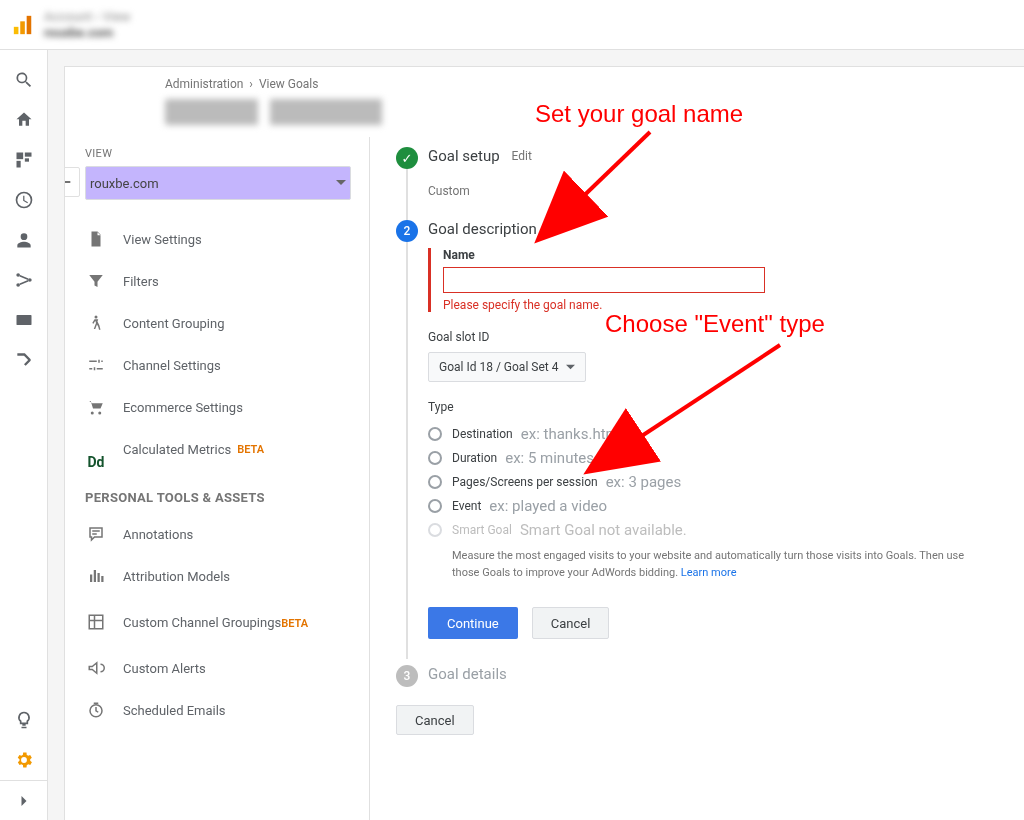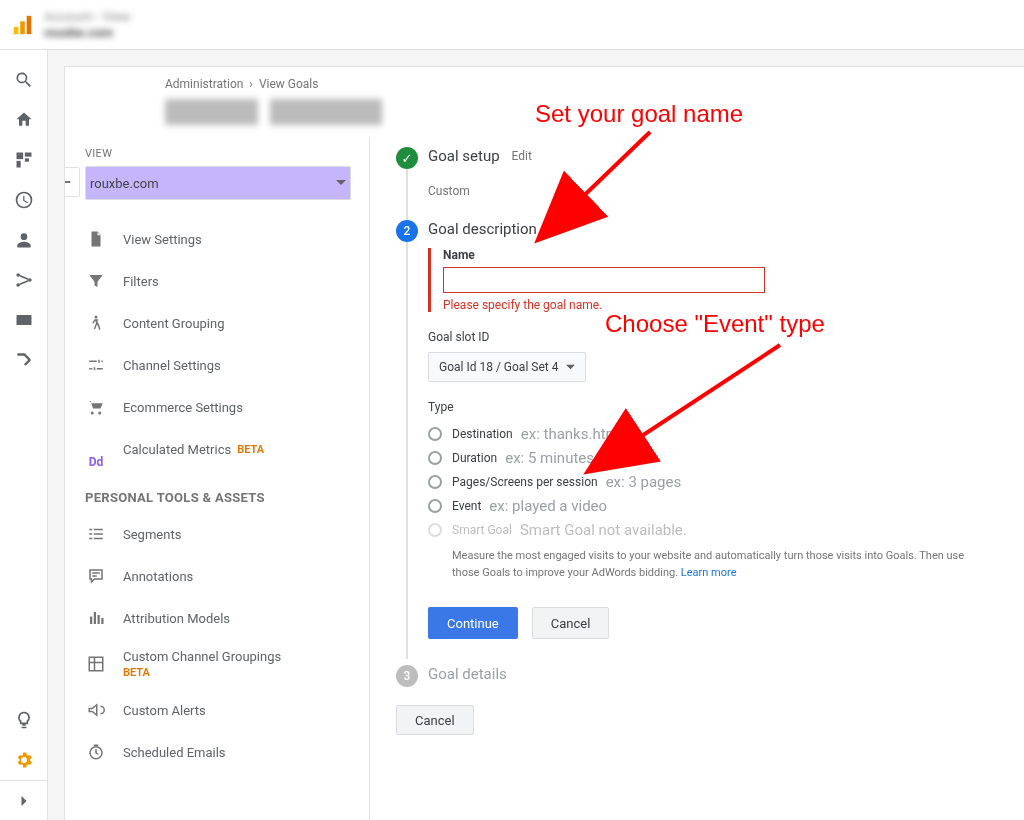--- a/index.html
+++ b/index.html
@@ -258,36 +258,28 @@
           </li>
           <li>
             <span class="nav-ico">
                 <svg viewBox="0 0 24 24">
                   <path d="M7 18a2 2 0 102 2 2 2 0 00-2-2zm10 0a2 2 0 102 2 2 2 0 00-2-2zM3 4h2l3 10h10l3-7H7"></path>
                 </svg>
               </span>
             <span>Ecommerce Settings</span>
           </li>
           <li>
-            <span class="nav-ico" style="font-weight:700;font-size:12px;color:#8b5cf6;margin-top:26px;">Dd</span>
+            <span class="nav-ico" style="font-weight:700;font-size:14px;color:#14532d;margin-top:26px;">Dd</span>
             <span>Calculated Metrics</span>
             <span class="pill">BETA</span>
           </li>
         </ul>
 
         <div class="section-head">PERSONAL TOOLS &amp; ASSETS</div>
         <ul class="navlist">
-          <li>
-            <span class="nav-ico">
-                <svg viewBox="0 0 24 24">
-                  <path d="M3 5h4v2H3zM9 5h12v2H9zM3 11h4v2H3zM9 11h12v2H9zM3 17h4v2H3zM9 17h12v2H9z"></path>
-                </svg>
-              </span>
-            <span>Segments</span>
-          </li>
           <li>
             <span class="nav-ico">
                 <svg viewBox="0 0 24 24">
                   <path d="M4 4h16v12H10l-4 4v-4H4z" fill="none" stroke="currentColor" stroke-width="2"></path>
                   <path d="M7 8h10M7 12h6" stroke="currentColor" stroke-width="2"></path>
                 </svg>
               </span>
             <span>Annotations</span>
           </li>
           <li>
@@ -301,21 +293,21 @@
               </span>
             <span>Attribution Models</span>
           </li>
           <li style="height:50px;">
             <span class="nav-ico">
                 <svg viewBox="0 0 24 24">
                   <rect x="3" y="3" width="18" height="18" fill="none" stroke="currentColor" stroke-width="2"></rect>
                   <path d="M3 10h18M10 3v18" stroke="currentColor" stroke-width="2"></path>
                 </svg>
               </span>
-            <span style="display:flex;flex-direction:column;">
+            <span style="display:flex;flex-direction:row;">
               <span>Custom Channel Groupings</span>
               <span class="pill" style="margin:2px 0 0 0;">BETA</span>
             </span>
           </li>
           <li>
             <span class="nav-ico">
                 <svg viewBox="0 0 24 24">
                   <path d="M3 10v4h4l6 5V5L7 10zM18 7a5 5 0 010 10" fill="none" stroke="currentColor" stroke-width="2"></path>
                 </svg>
               </span>

